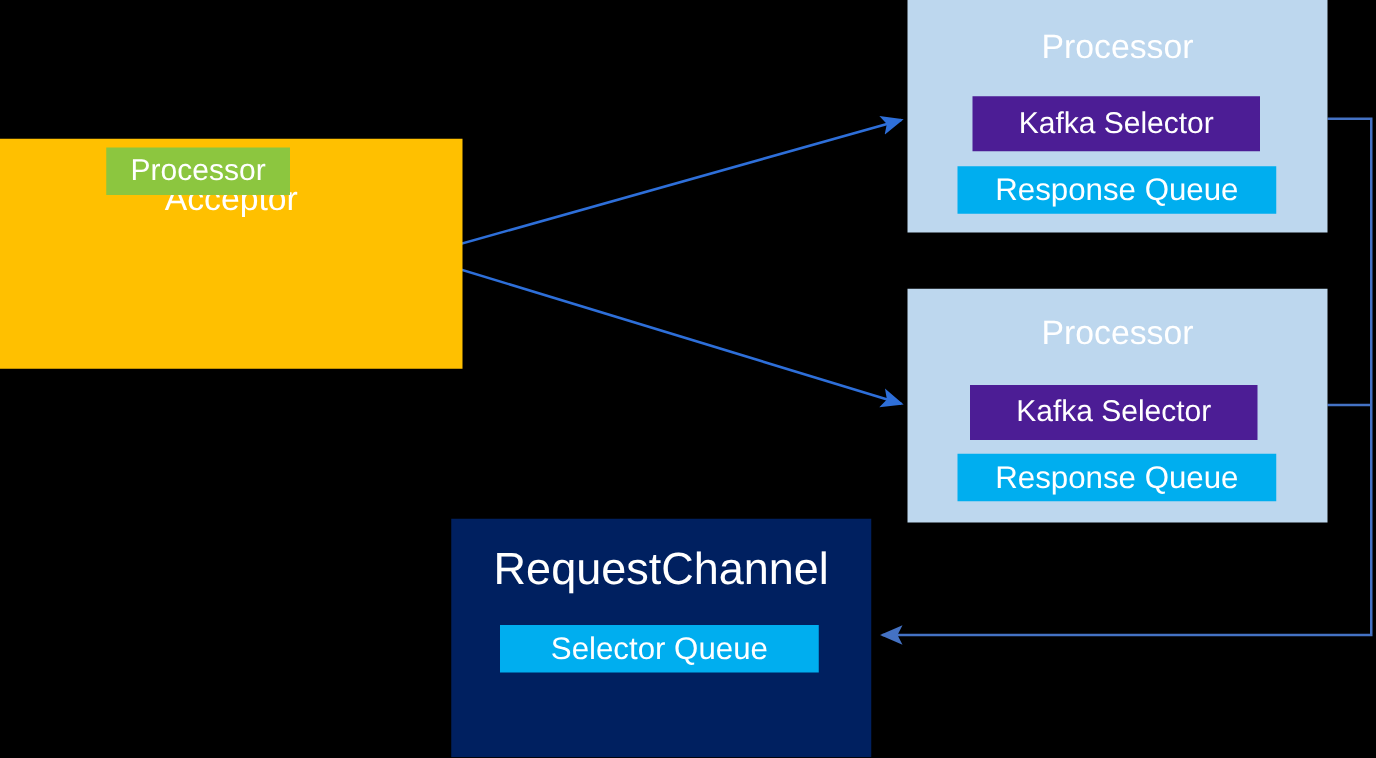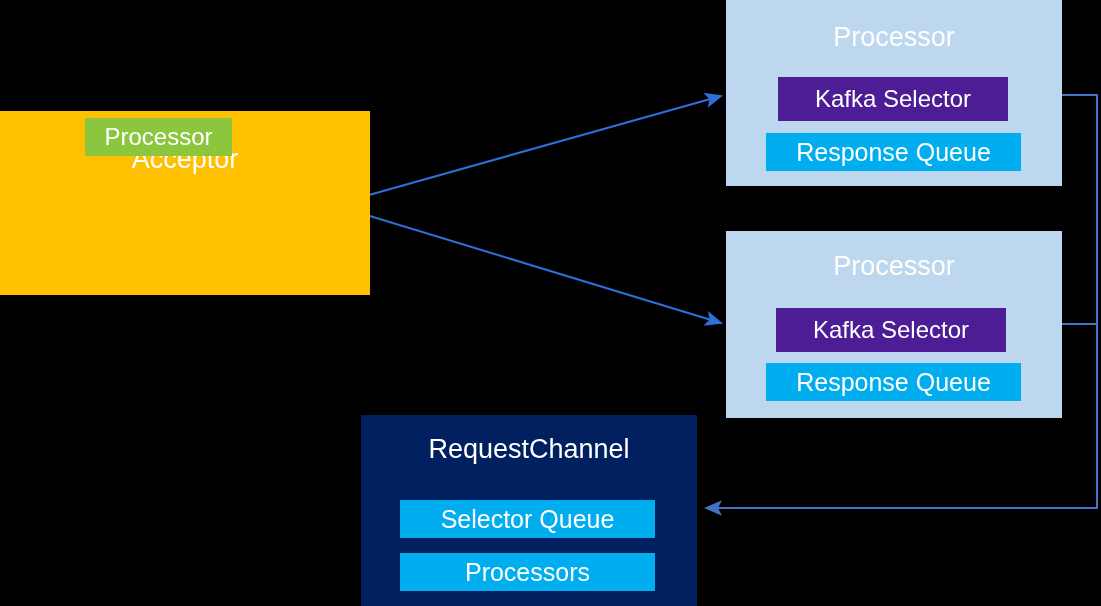--- a/index.html
+++ b/index.html
@@ -98,21 +98,21 @@
   
   #request-channel {
     left: 361px;
     top: 415px;
     width: 336px;
     height: 191px;
     background: #002060;
   }
   #request-channel .node-title {
     top: 19px;
-    font-size: 27px;
+    font-size: 36px;
   }
   #request-channel .rc-chip {
     background: #00AEEF;
     width: 255px;
     height: 38px;
     left: 39px;
     font-size: 25px;
   }
   #rc-request-queue { top: 85px; }
   #rc-processors  { top: 138px; }
@@ -163,16 +163,15 @@
 
   <div class="node processor" id="processor-2">
     <div class="node-title" style="top:20px">Processor</div>
   </div>
   <div class="chip kafka-selector" style="left:776px; top:308px">Kafka Selector</div>
   <div class="chip response-queue" style="left:766px; top:363px">Response Queue</div>
 
   <div class="node" id="request-channel">
     <div class="node-title">RequestChannel</div>
     <div class="chip rc-chip" id="rc-request-queue">Selector Queue</div>
-    <div class="chip rc-chip" id="rc-processors">Processors</div>
   </div>
 
 </div>
 
 </body></html>

